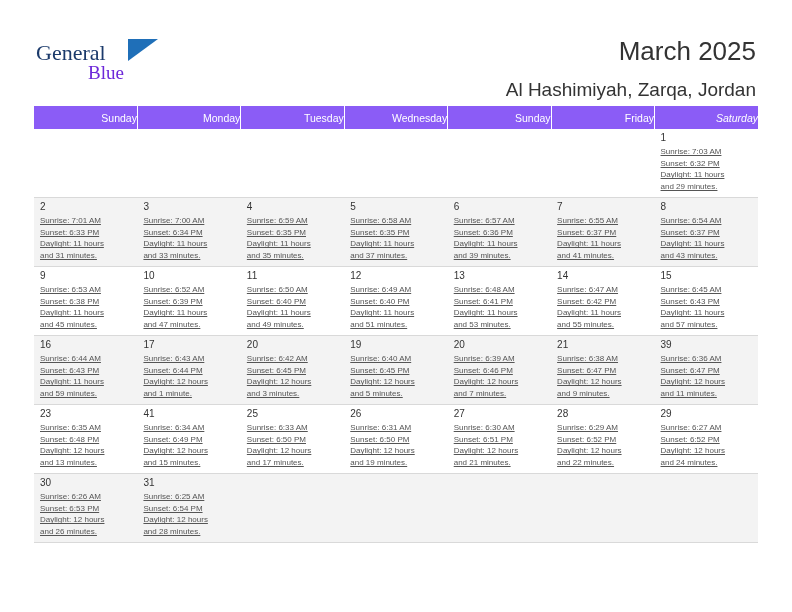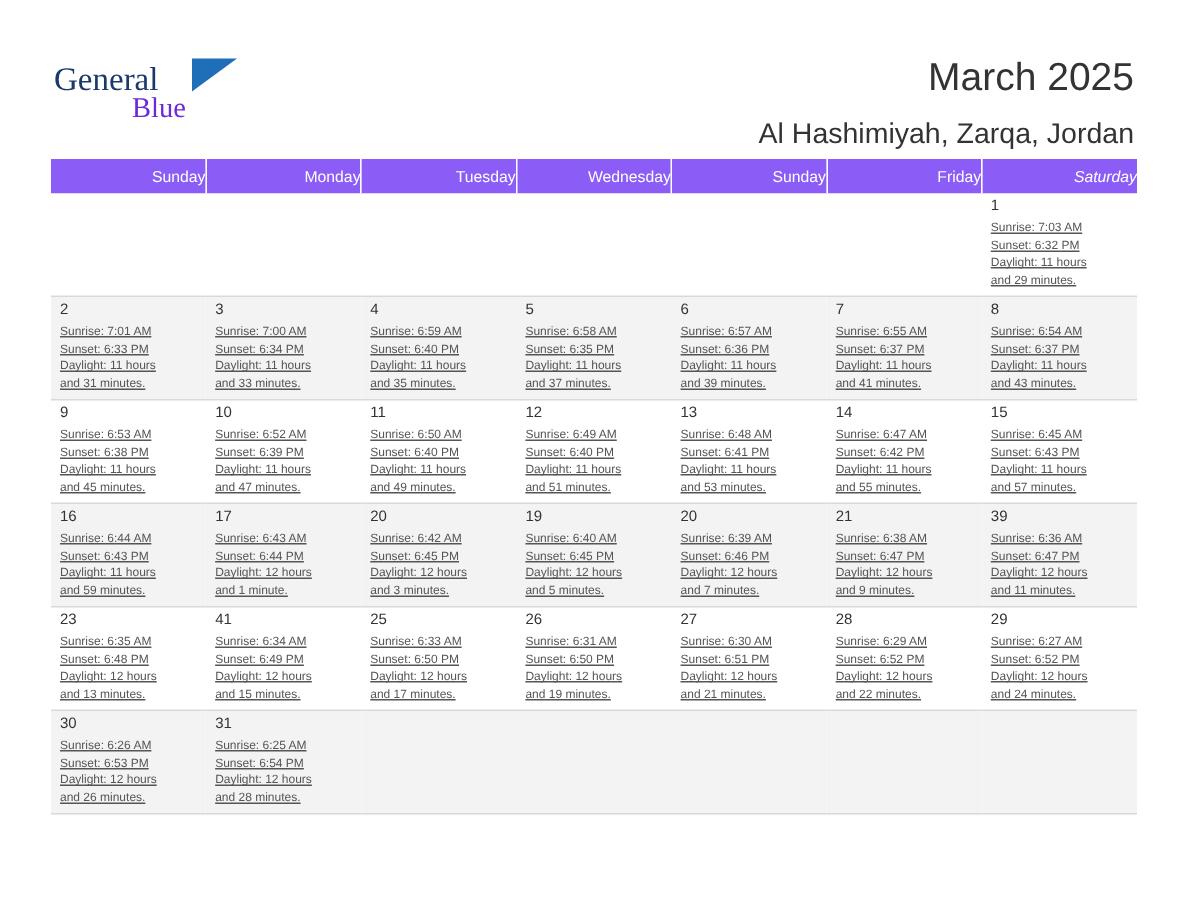--- a/index.html
+++ b/index.html
@@ -197,21 +197,21 @@
         <td>
             <span class="daynum">3</span>
             <span class="info">Sunrise: 7:00 AM
 Sunset: 6:34 PM
 Daylight: 11 hours
 and 33 minutes.</span>
           </td>
         <td>
             <span class="daynum">4</span>
             <span class="info">Sunrise: 6:59 AM
-Sunset: 6:40 PM
+Sunset: 6:35 PM
 Daylight: 11 hours
 and 35 minutes.</span>
           </td>
         <td>
             <span class="daynum">5</span>
             <span class="info">Sunrise: 6:58 AM
 Sunset: 6:35 PM
 Daylight: 11 hours
 and 37 minutes.</span>
           </td>

